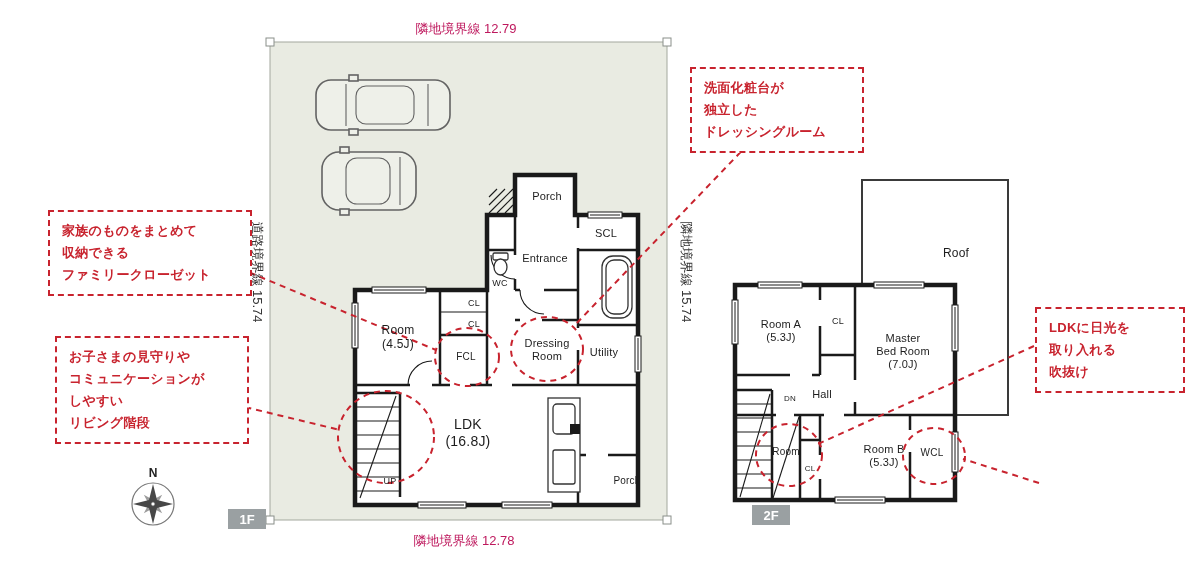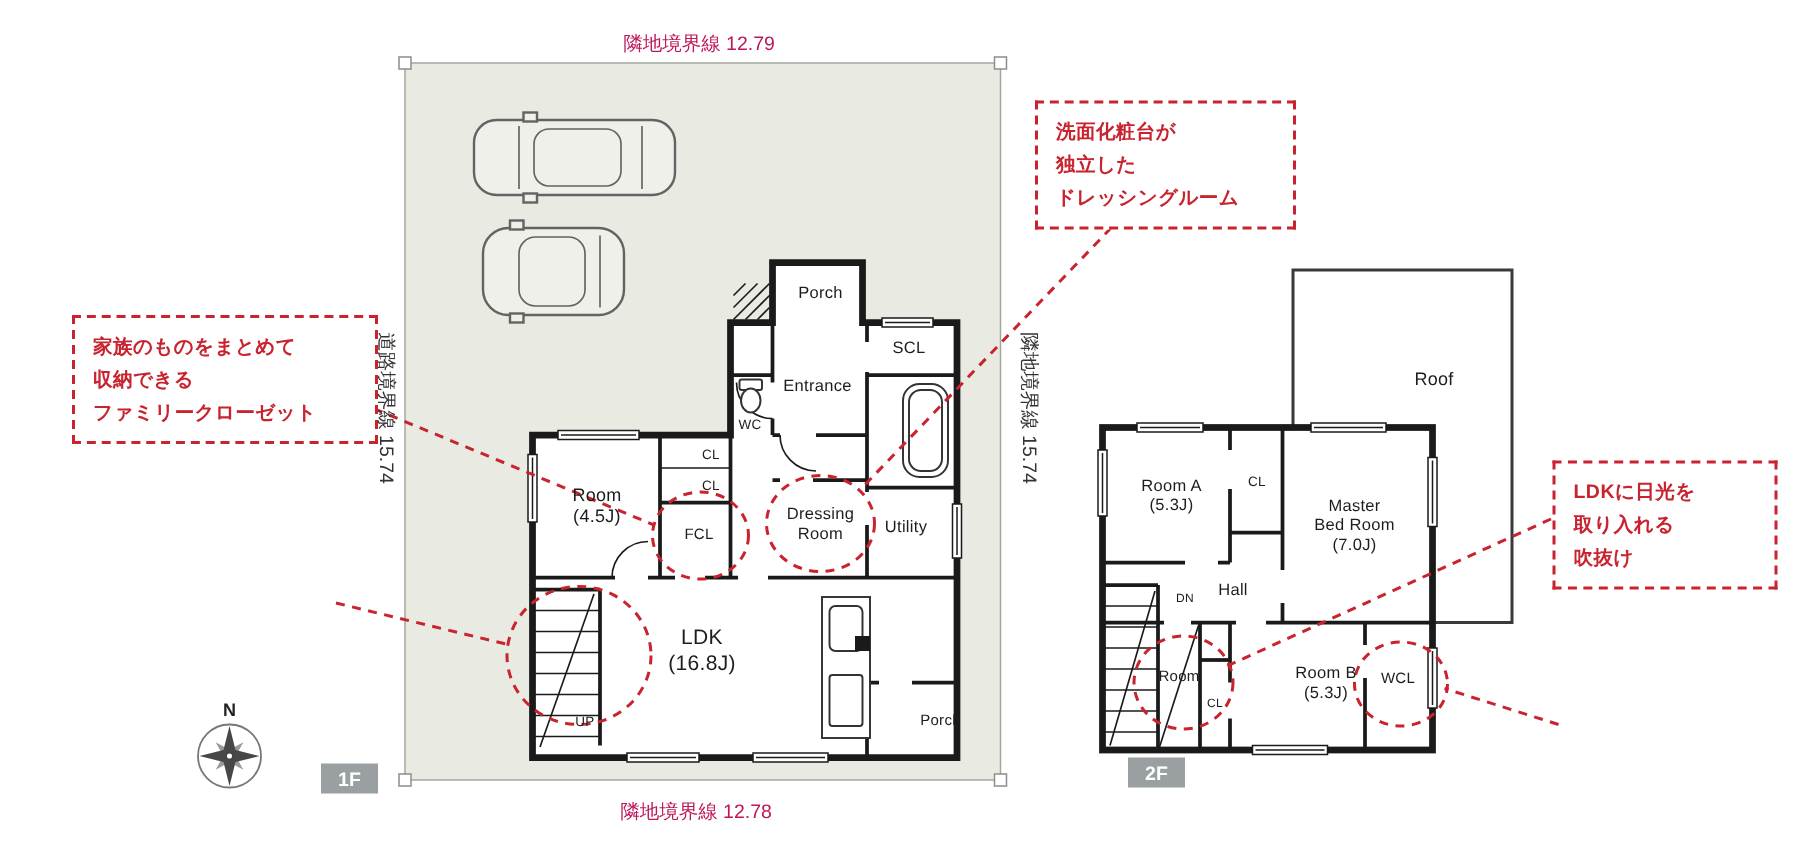--- a/index.html
+++ b/index.html
@@ -282,24 +282,28 @@
   <div class="rlabel s8" style="left:790px;top:399px">DN</div>
   <div class="rlabel s10" style="left:786px;top:452px">Room</div>
   <div class="rlabel s8" style="left:810px;top:469px">CL</div>
   <div class="rlabel s11" style="left:884px;top:456px">Room B
 (5.3J)</div>
   <div class="rlabel s10" style="left:932px;top:453px">WCL</div>
 
   <div class="callout" style="left:48px;top:210px;width:176px">家族のものをまとめて
 収納できる
 ファミリークローゼット</div>
+  <div class="callout" style="left:55px;top:336px;width:166px">お子さまの見守りや
+コミュニケーションが
+しやすい
+リビング階段</div>
   <div class="callout" style="left:690px;top:67px;width:146px">洗面化粧台が
 独立した
 ドレッシングルーム</div>
   <div class="callout" style="left:1035px;top:307px;width:122px">LDKに日光を
 取り入れる
 吹抜け</div>
 
-  <div class="floor-tag" style="left:214px;top:509px">1F</div>
+  <div class="floor-tag" style="left:228px;top:509px">1F</div>
   <div class="floor-tag" style="left:752px;top:505px">2F</div>
   <div class="north" style="left:153px;top:473px">N</div>
 
 </div>
 
 </body></html>

